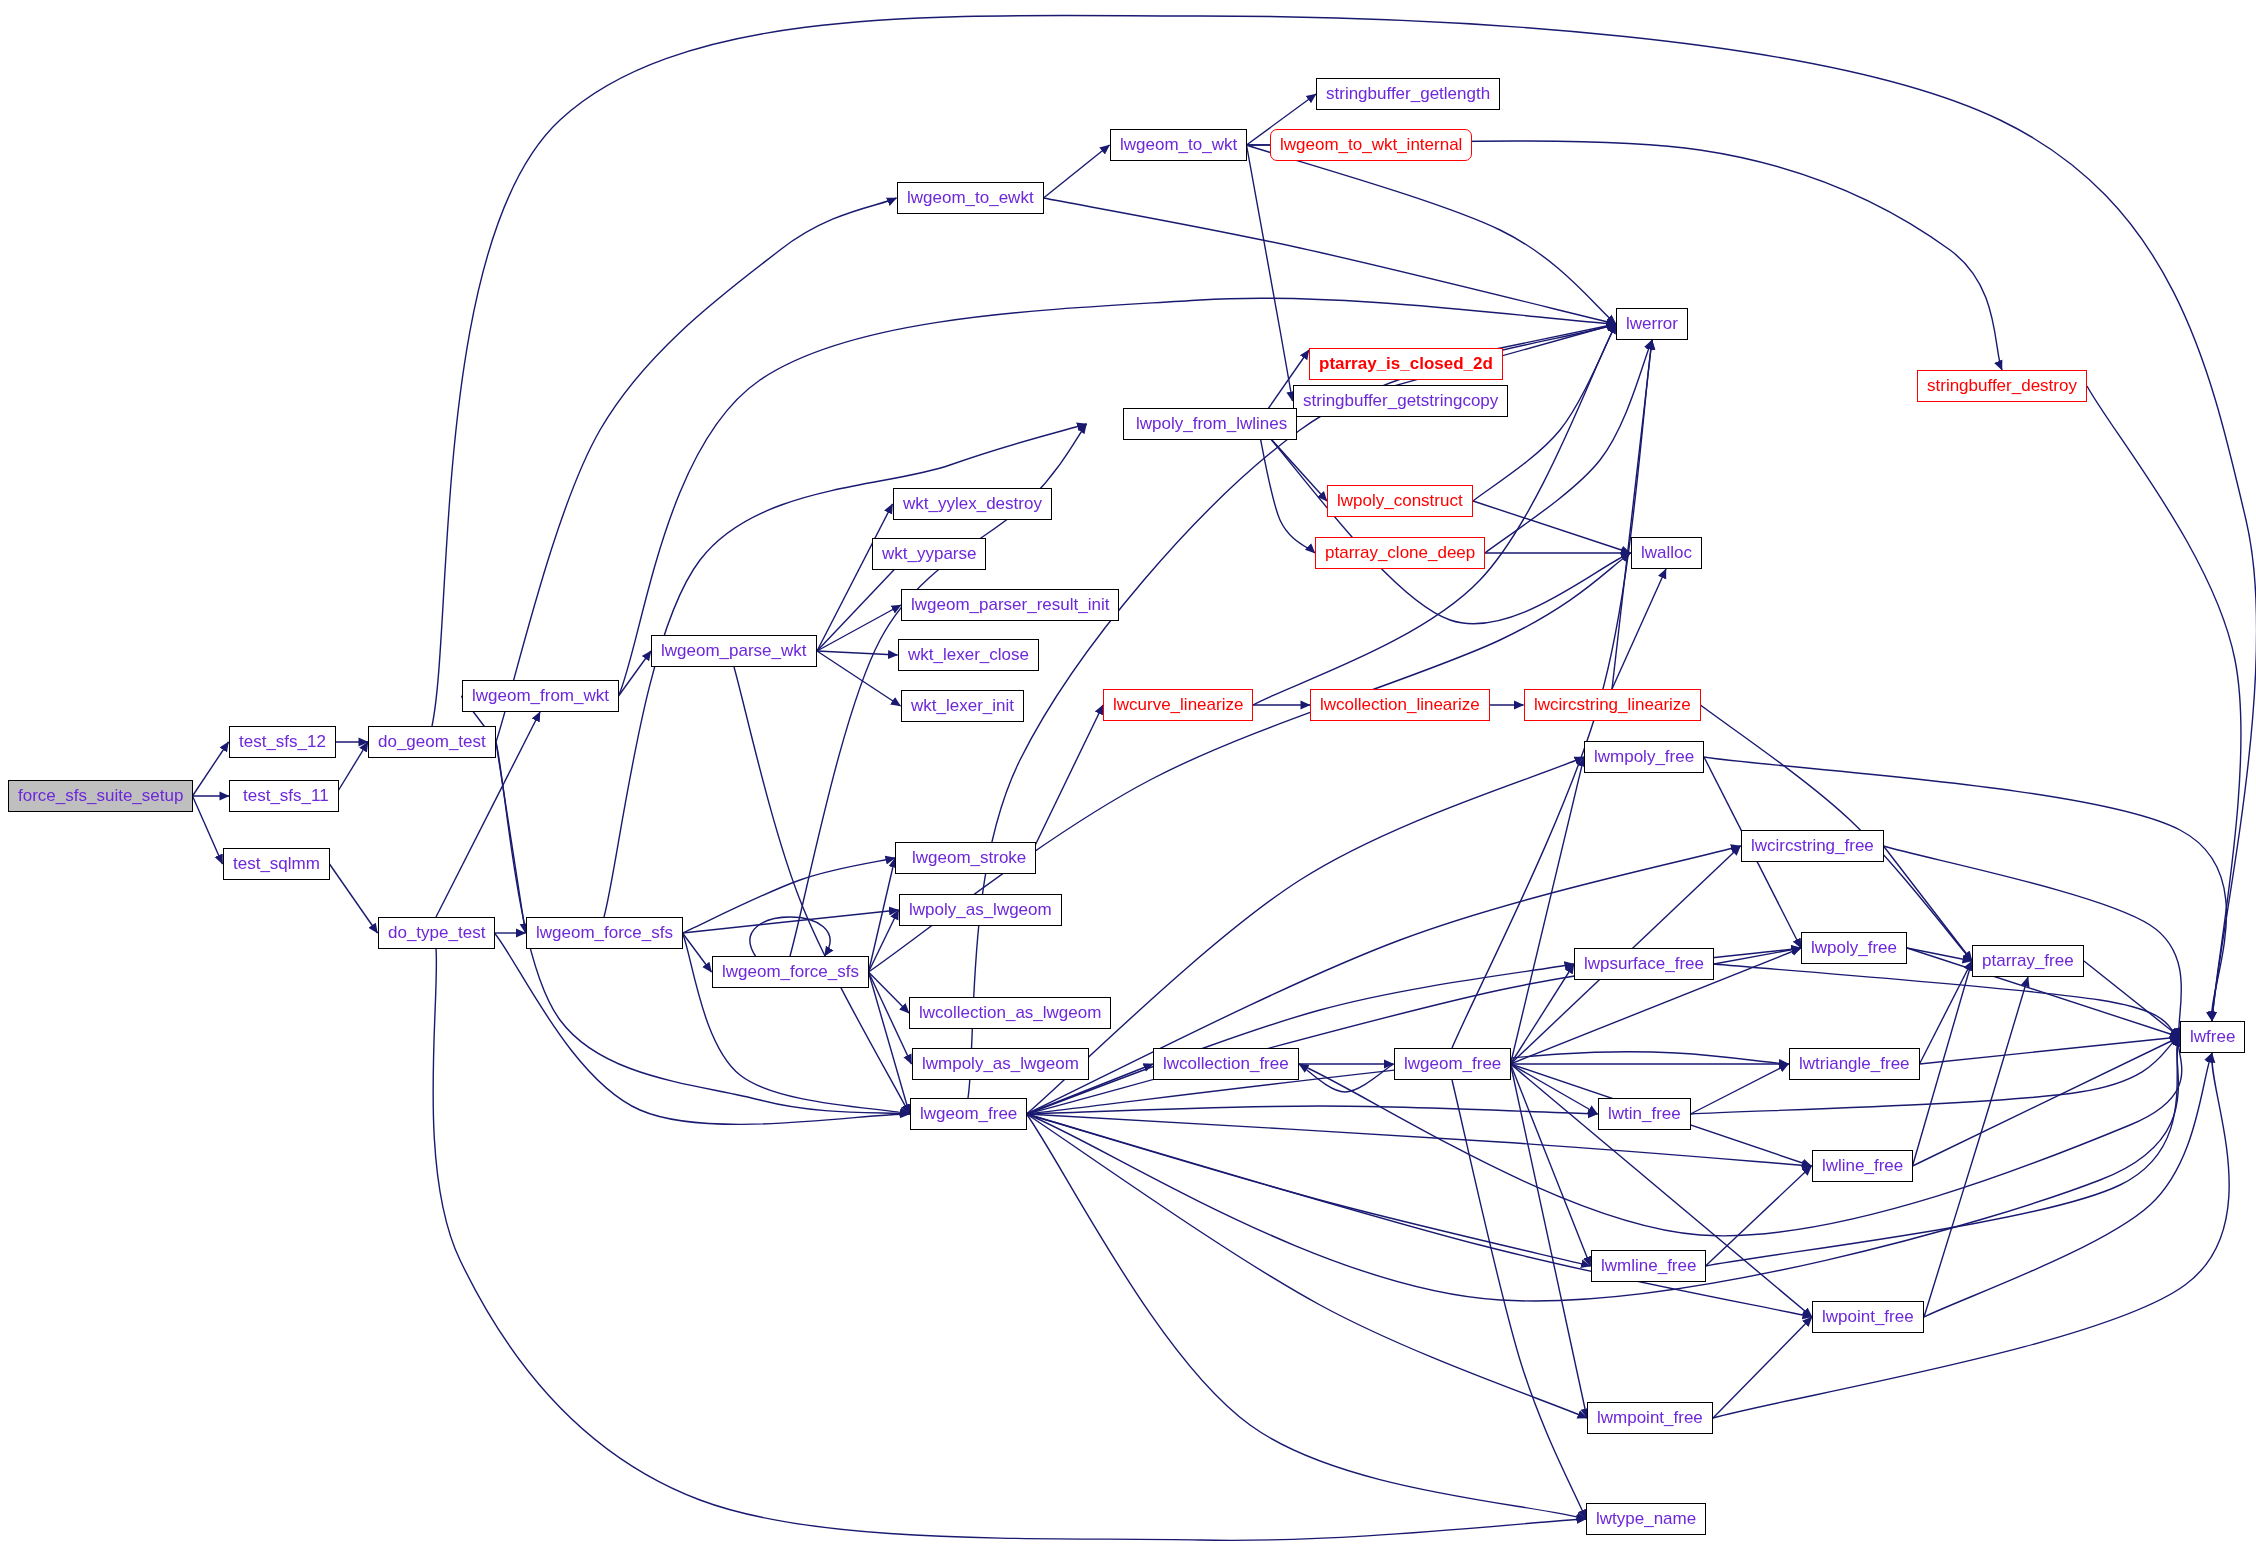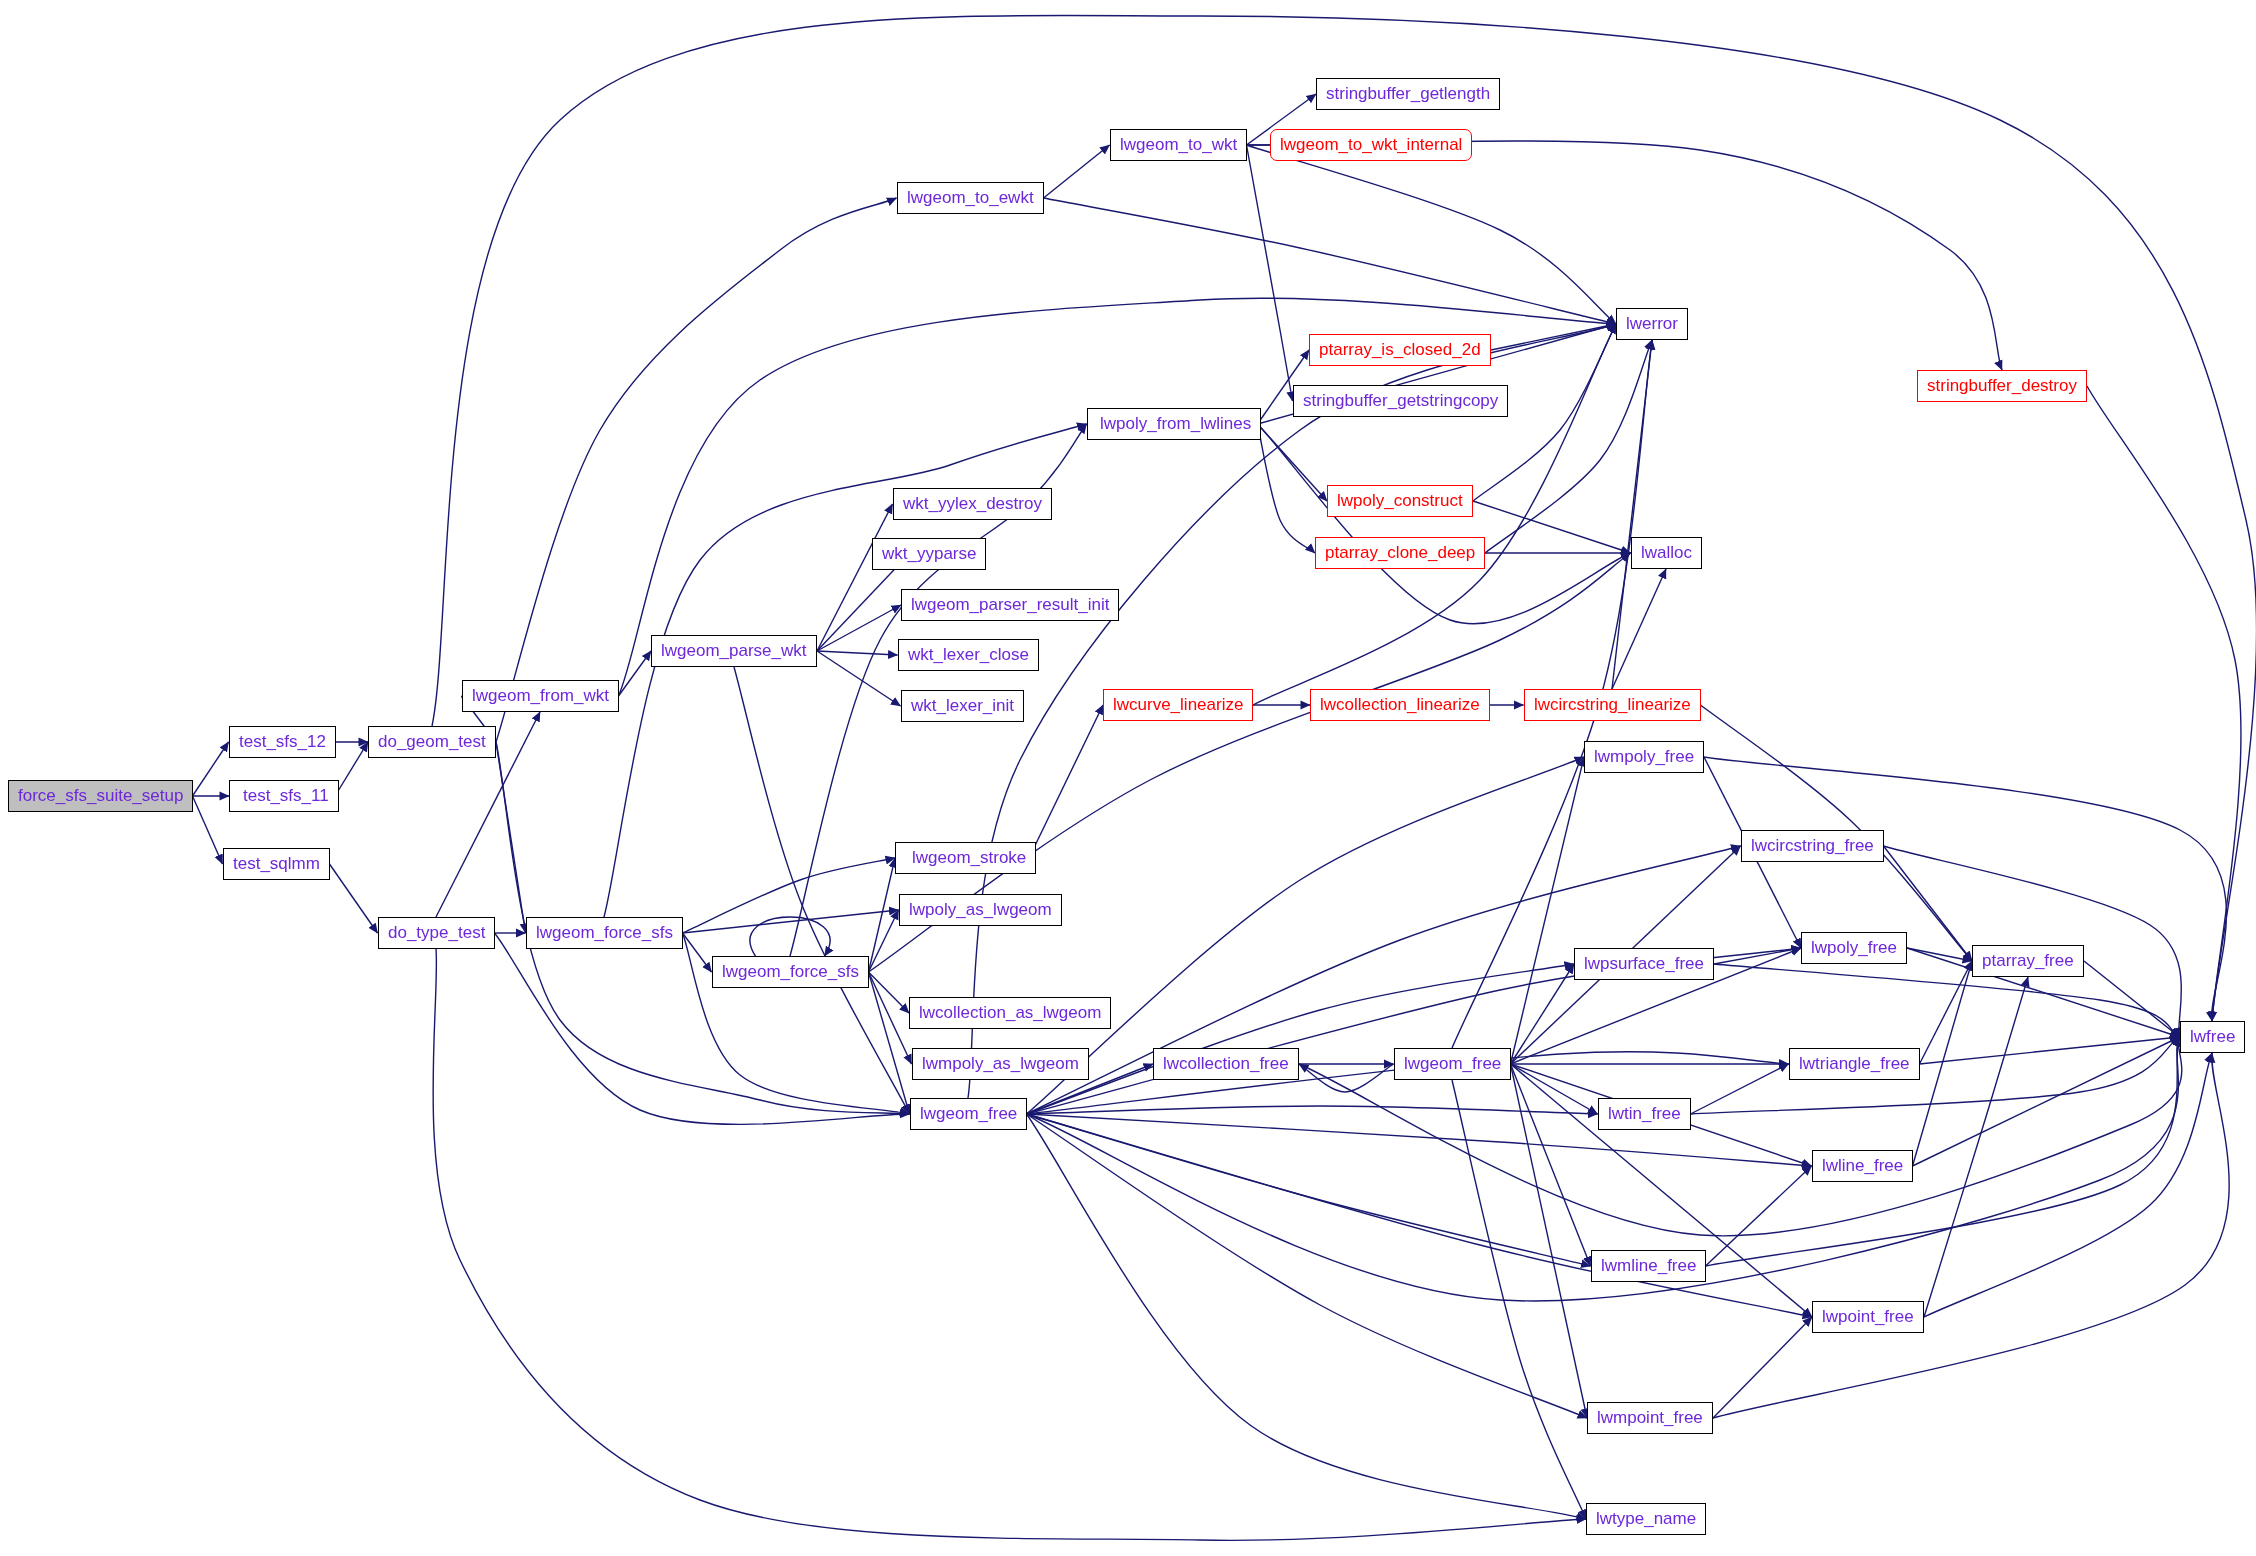--- a/index.html
+++ b/index.html
@@ -161,23 +161,23 @@
       <div class="node" style="left: 378px; top: 917px;">do_type_test</div>
       <div class="node" style="left: 462px; top: 680px;">lwgeom_from_wkt</div>
       <div class="node" style="left: 526px; top: 917px;">lwgeom_force_sfs</div>
       <div class="node" style="left: 651px; top: 635px;">lwgeom_parse_wkt</div>
       <div class="node" style="left: 712px; top: 956px;">lwgeom_force_sfs</div>
       <div class="node" style="left: 897px; top: 182px;">lwgeom_to_ewkt</div>
       <div class="node" style="left: 1110px; top: 129px;">lwgeom_to_wkt</div>
       <div class="node" style="left: 1316px; top: 78px;">stringbuffer_getlength</div>
       <div class="node truncated" style="left: 1270px; top: 129px; border-radius: 7px;">lwgeom_to_wkt_internal</div>
       <div class="node" style="left: 1616px; top: 308px;">lwerror</div>
-      <div class="node truncated" style="left: 1309px; top: 334px;">ptarray_is_closed_2d</div>
+      <div class="node truncated" style="left: 1309px; top: 348px; font-weight: bold;">ptarray_is_closed_2d</div>
       <div class="node" style="left: 1293px; top: 385px;">stringbuffer_getstringcopy</div>
-      <div class="node" style="left: 1087px; top: 408px; padding-left: 12px;">lwpoly_from_lwlines</div>
+      <div class="node" style="left: 1123px; top: 408px; padding-left: 12px;">lwpoly_from_lwlines</div>
       <div class="node truncated" style="left: 1917px; top: 370px;">stringbuffer_destroy</div>
       <div class="node truncated" style="left: 1327px; top: 485px;">lwpoly_construct</div>
       <div class="node truncated" style="left: 1315px; top: 537px;">ptarray_clone_deep</div>
       <div class="node" style="left: 1631px; top: 537px;">lwalloc</div>
       <div class="node" style="left: 893px; top: 488px;">wkt_yylex_destroy</div>
       <div class="node" style="left: 872px; top: 538px;">wkt_yyparse</div>
       <div class="node" style="left: 901px; top: 589px;">lwgeom_parser_result_init</div>
       <div class="node" style="left: 898px; top: 639px;">wkt_lexer_close</div>
       <div class="node" style="left: 901px; top: 690px;">wkt_lexer_init</div>
       <div class="node truncated" style="left: 1103px; top: 689px;">lwcurve_linearize</div>

